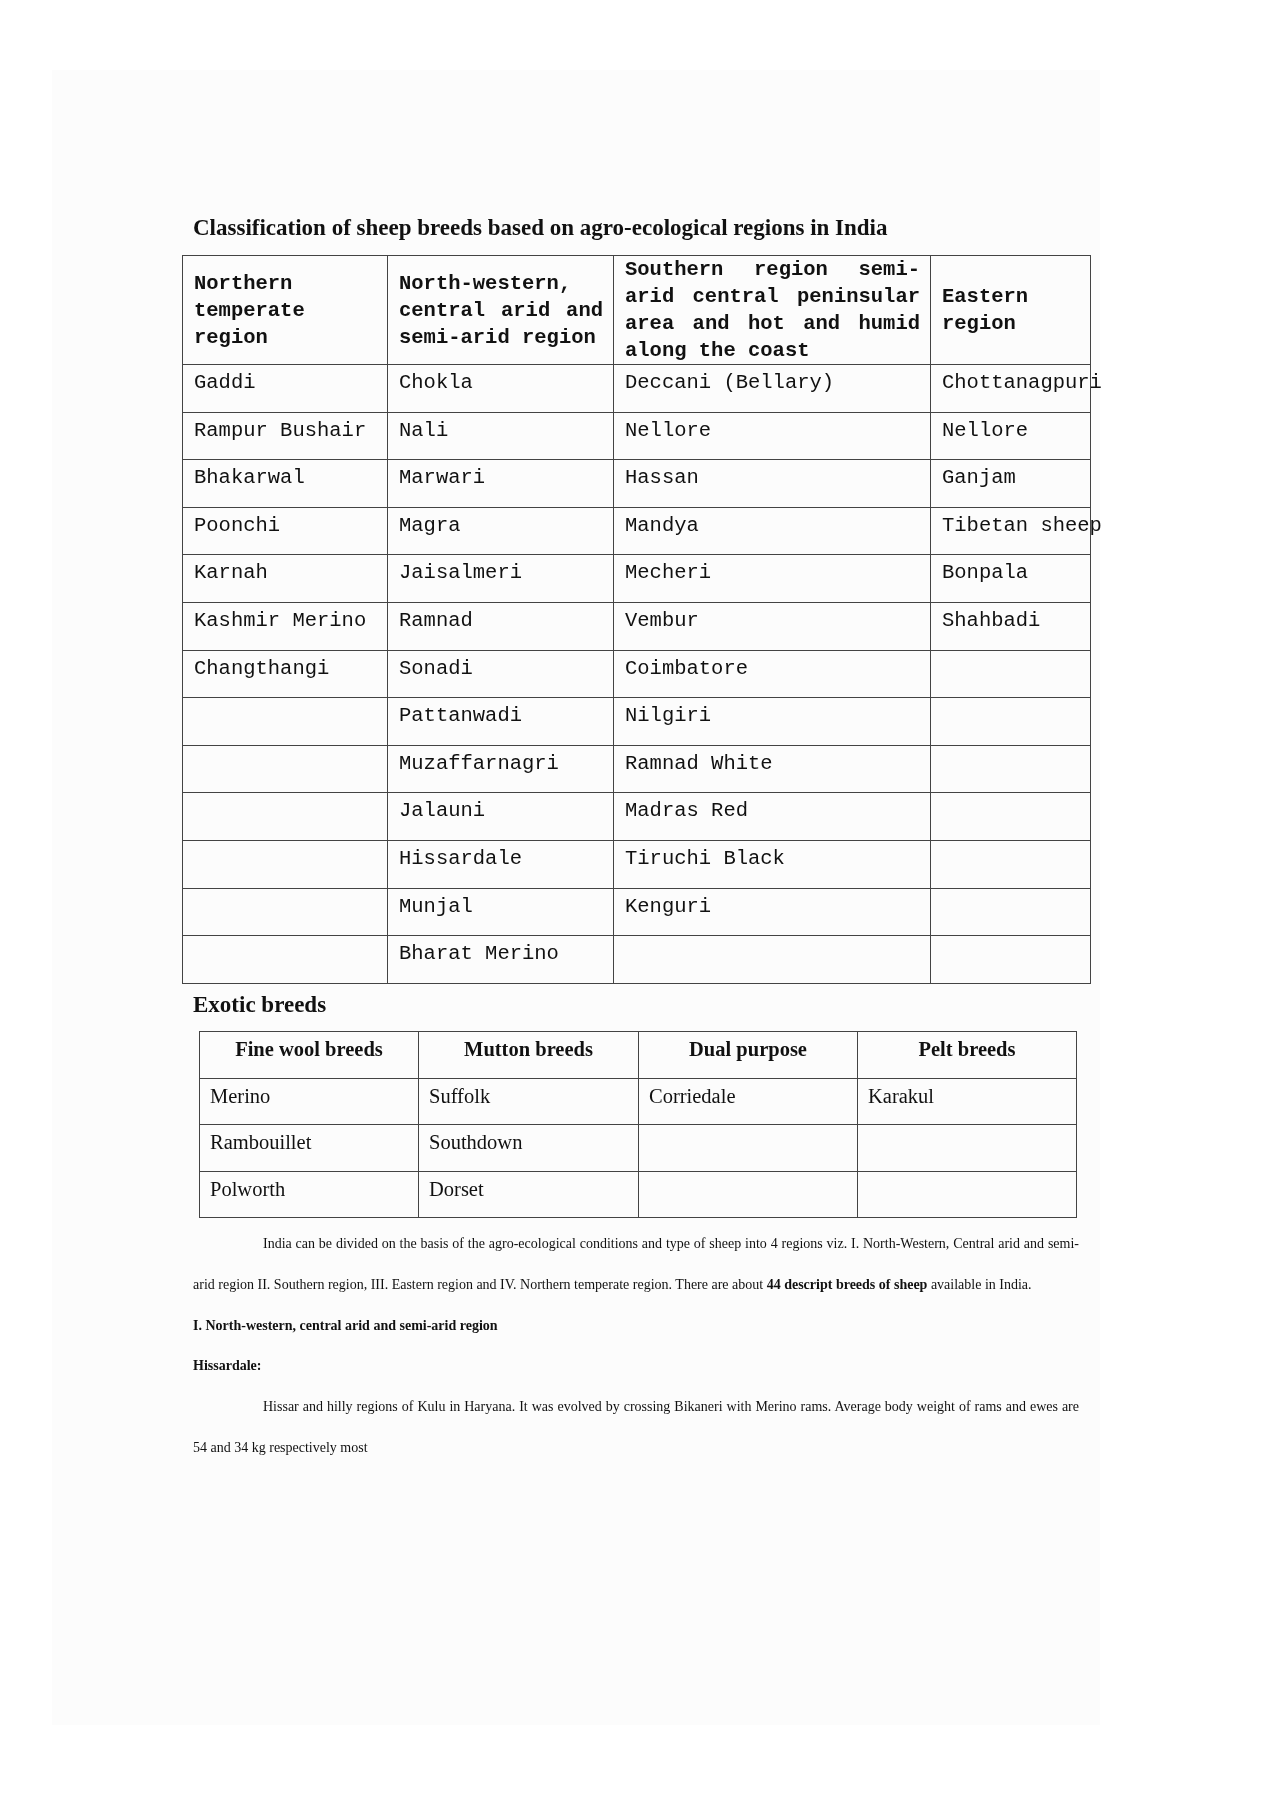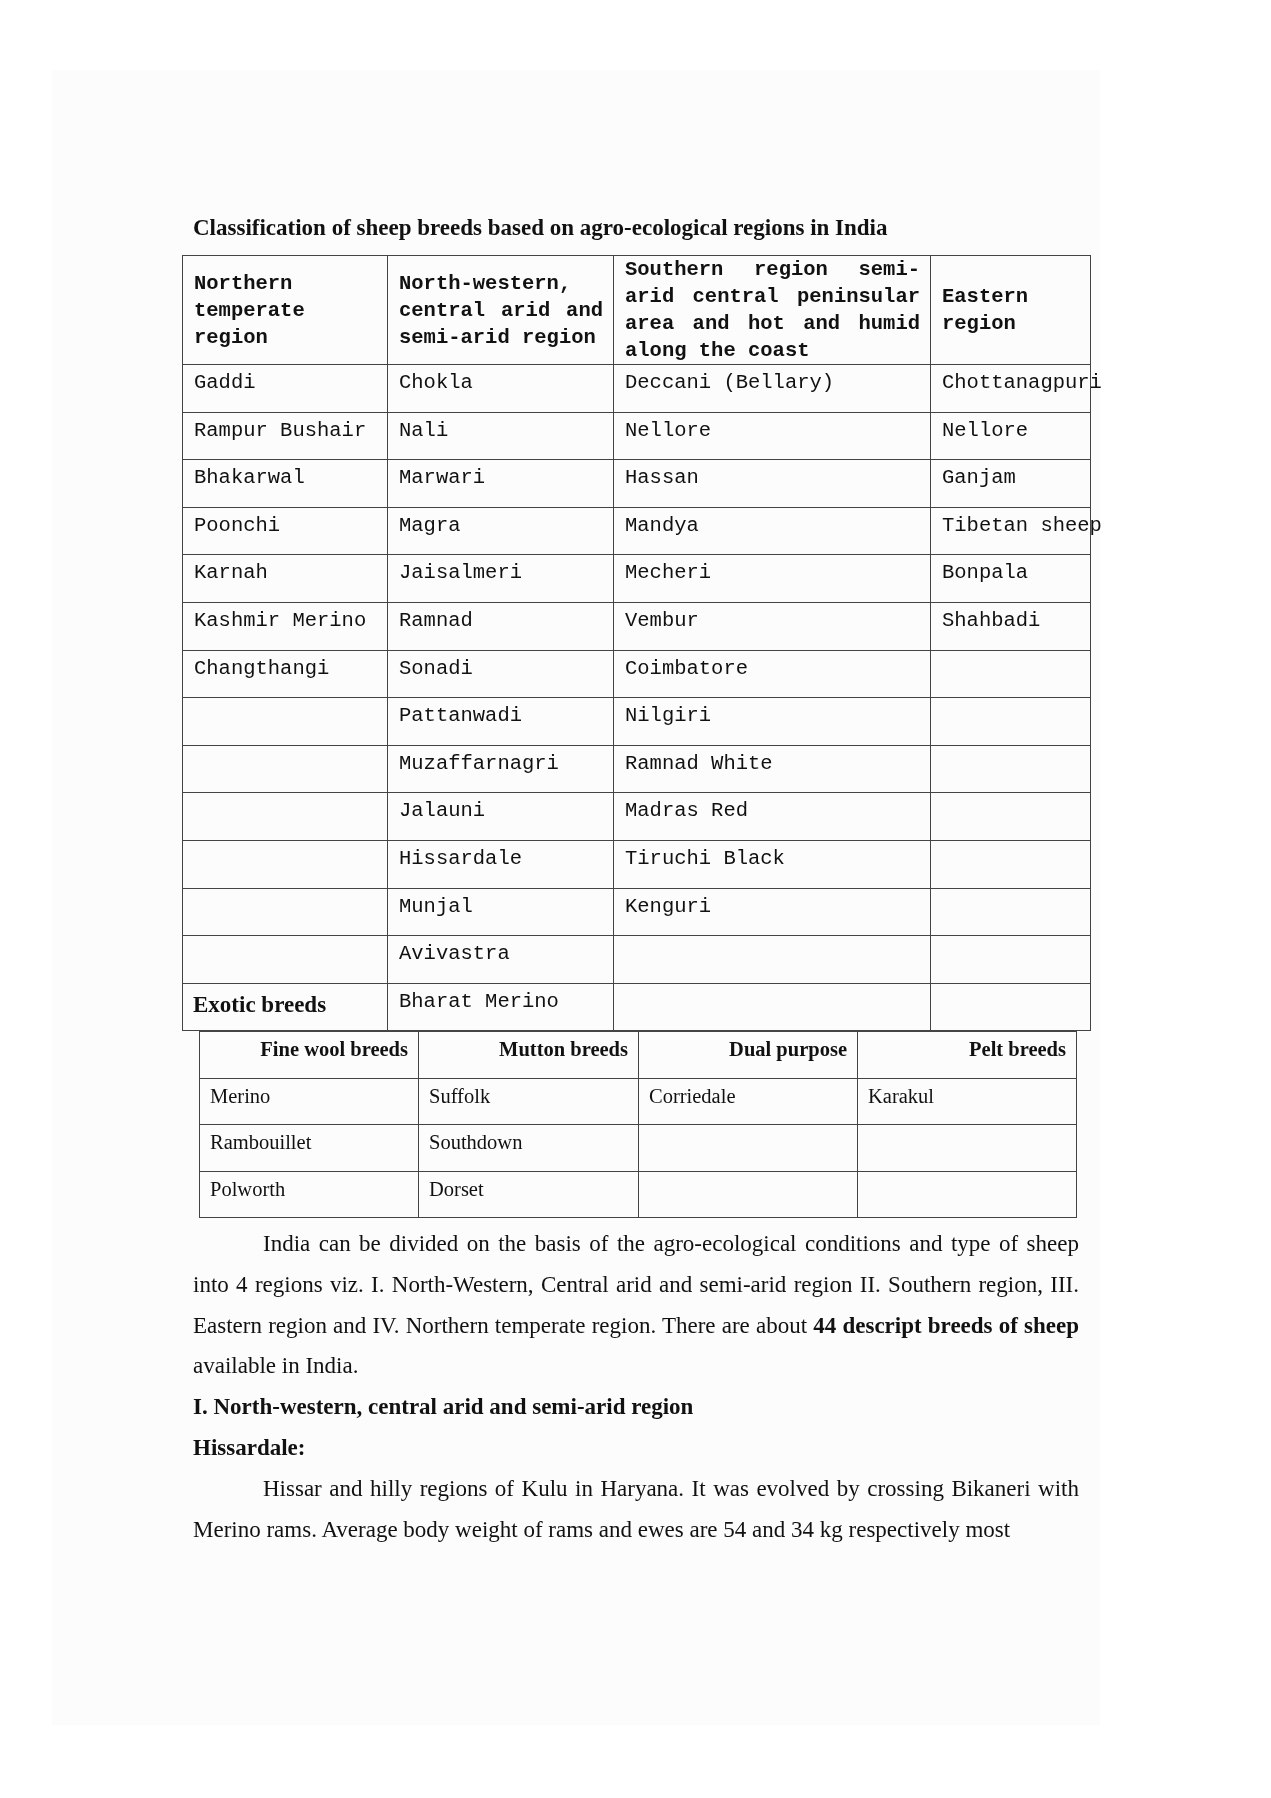--- a/index.html
+++ b/index.html
@@ -24,25 +24,25 @@
     font-weight: bold; text-align: justify; text-align-last: left;
     line-height: 27px; height: 108px; vertical-align: middle;
     padding: 0 10px 0 11px;
   }
   #main-table td { height: 40.6px; line-height: 24px; padding: 6px 10px 0 11px; white-space: nowrap; }
   .exotic-heading {
     position: absolute; left: 193px; top: 993px;
     font-size: 23px; font-weight: bold; line-height: 24px;
   }
   #exotic-table { left: 199px; top: 1031px; width: 877px; }
-  #exotic-table th { font-weight: bold; text-align: right; height: 40.5px; line-height: 24px; padding: 5px 10px 0 10px; margin-top: 8px; }
+  #exotic-table th { font-weight: bold; text-align: center; height: 40.5px; line-height: 24px; padding: 5px 10px 0 10px; margin-top: 8px; }
   #exotic-table td { height: 40.5px; line-height: 24px; padding: 5px 10px 0 10px; }
   .body-text {
     position: absolute; left: 193px; width: 886px;
-    font-size: 23px; line-height: 40.8px; text-align: justify;
+    font-size: 14px; line-height: 40.8px; text-align: justify;
   }
   .para { text-indent: 70px; margin: 0; }
   .heading { font-weight: bold; margin: 0; }
   b { font-weight: bold; }
 </style>
 </head>
 <body>
 
 <div class="scan"></div>
 
@@ -131,26 +131,20 @@
         <td></td>
       </tr>
       <tr>
         <td></td>
         <td>Munjal</td>
         <td>Kenguri</td>
         <td></td>
       </tr>
       <tr>
         <td></td>
-        <td>Avivastra</td>
-        <td></td>
-        <td></td>
-      </tr>
-      <tr>
-        <td></td>
         <td>Bharat Merino</td>
         <td></td>
         <td></td>
       </tr>
     </tbody>
 </table>
 
 <div class="exotic-heading">Exotic breeds</div>
 
 <table id="exotic-table">

